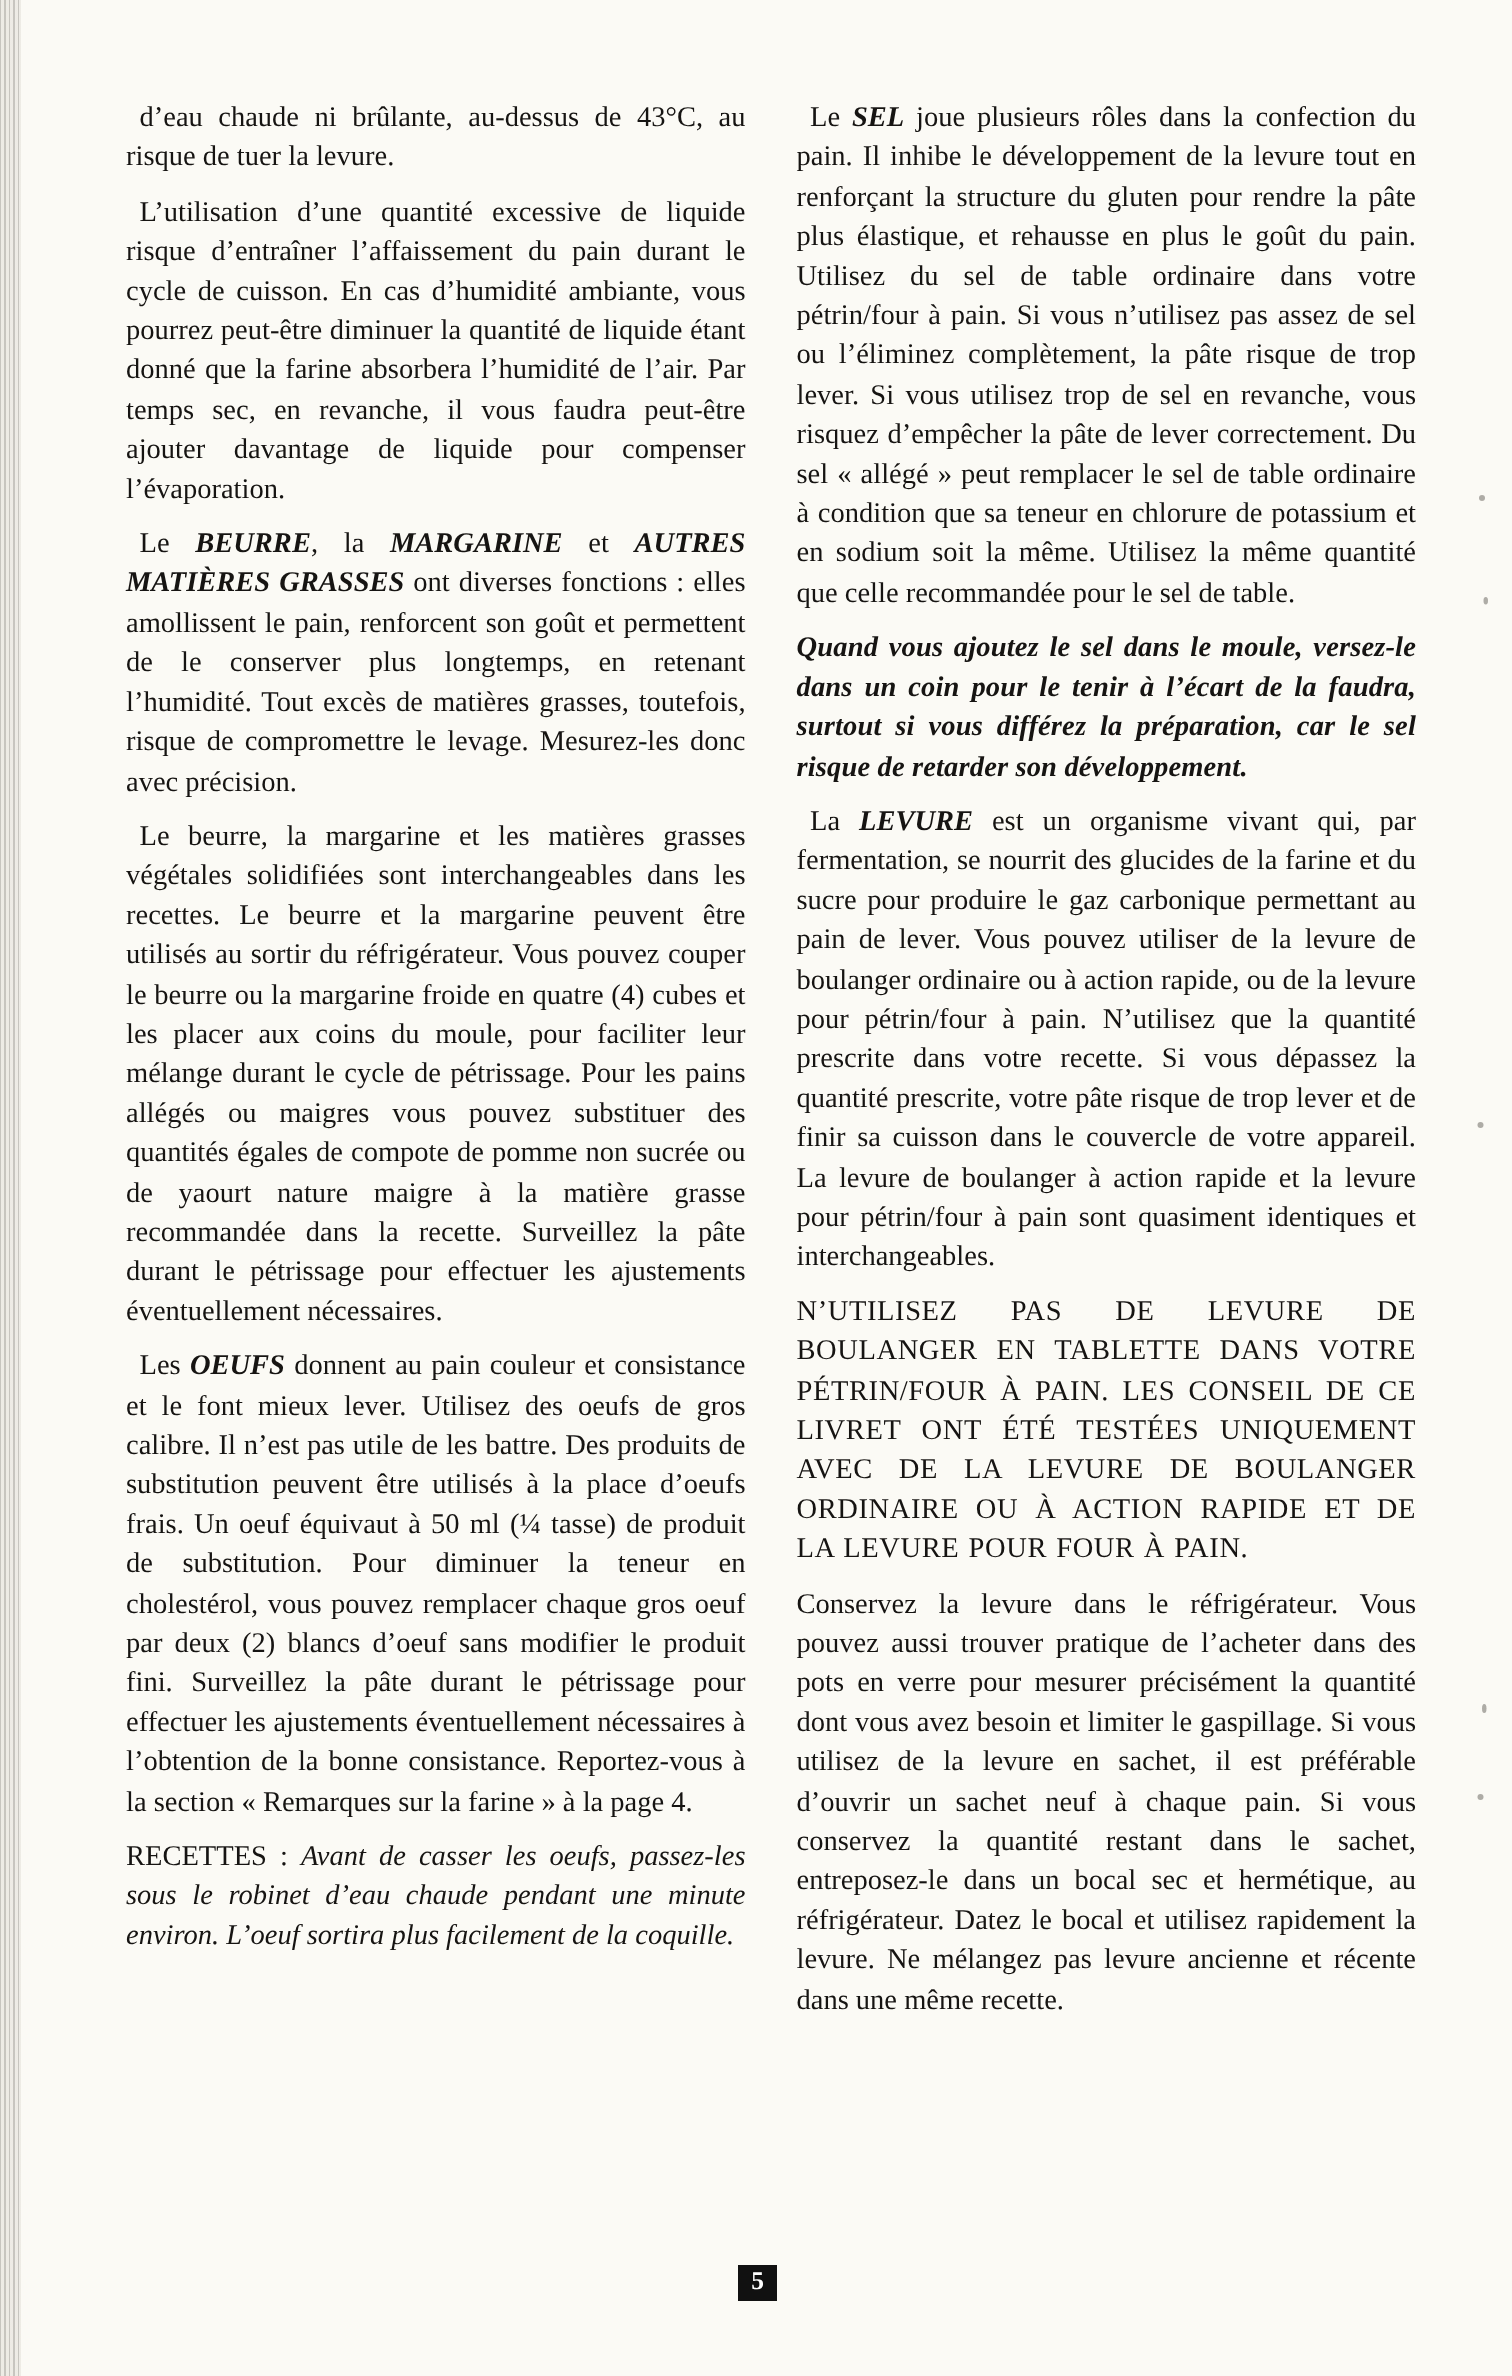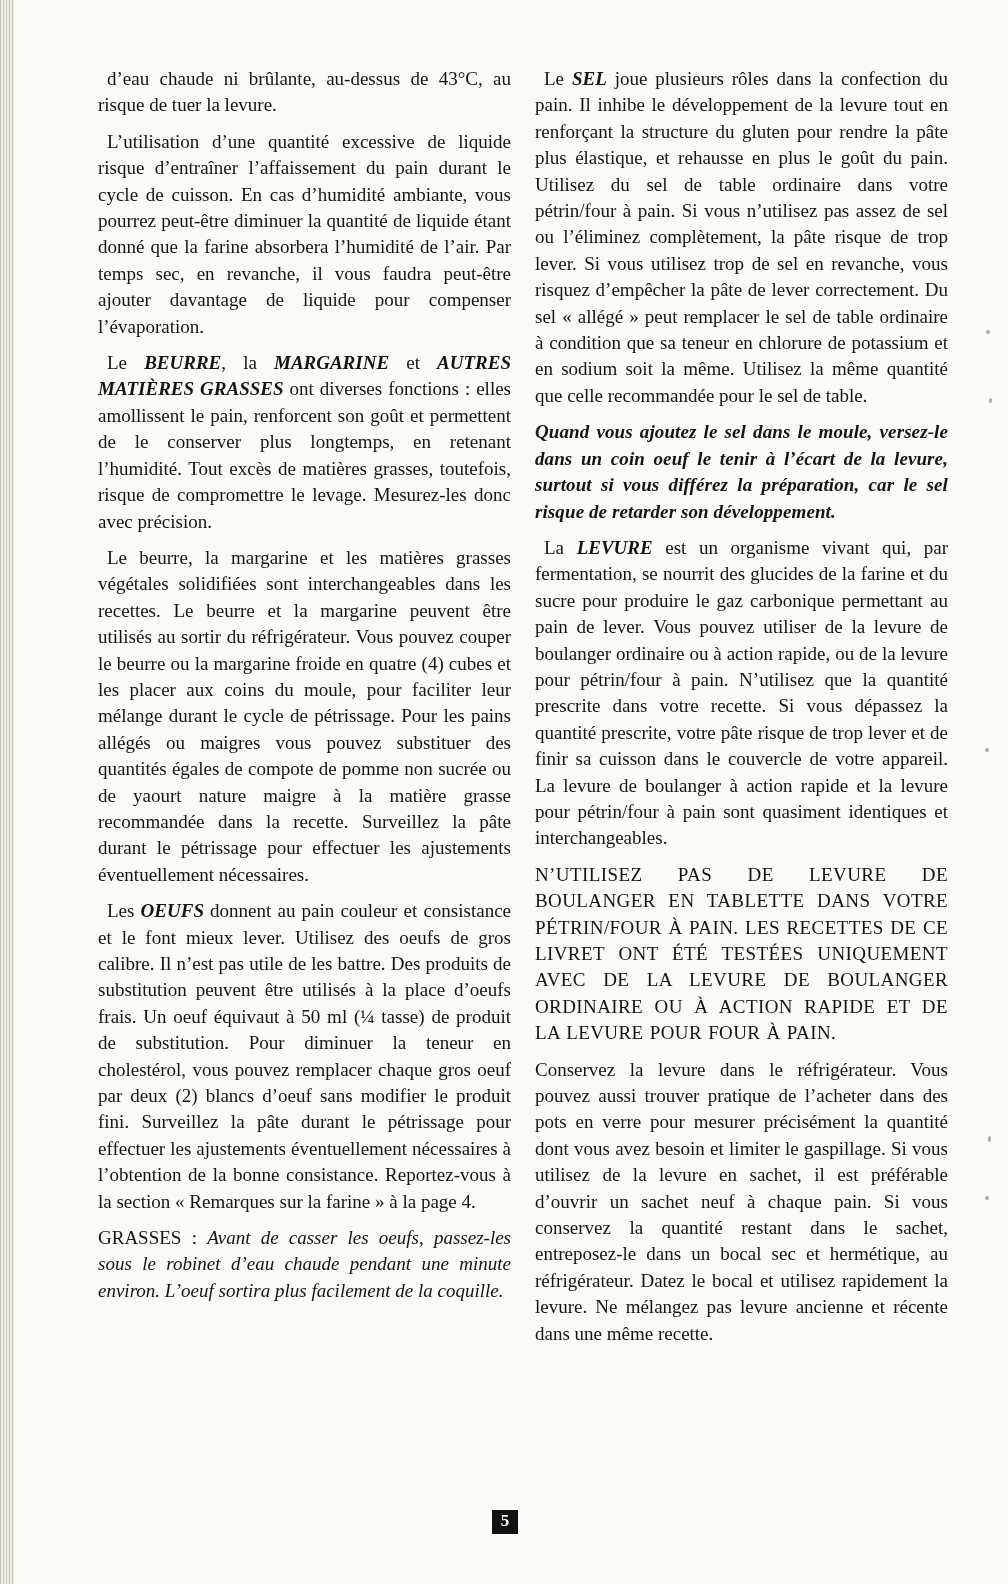--- a/index.html
+++ b/index.html
@@ -17,23 +17,23 @@
   .binding {
     position: absolute;
     left: 0; top: 0; bottom: 0;
     width: 14px;
     background: repeating-linear-gradient(90deg, #b6b4ad 0 1px, #e9e7e0 1px 3px);
     opacity: .75;
   }
   .content {
     position: absolute;
     top: 66px;
-    left: 98px;
+    left: 84px;
     display: flex;
-    gap: 24px;
+    gap: 34px;
   }
   .col {
     width: 413px;
     font-size: 19px;
     line-height: 1.39;
     text-align: justify;
     text-justify: inter-word;
   }
   .col p { margin: 0 0 10px 0; }
   .col p.indent { text-indent: 9px; }
@@ -70,28 +70,28 @@
   <div class="binding"></div>
 
   <div class="content">
 
     <div class="col">
       <p class="indent"><span>d’eau chaude ni brûlante, au-dessus de 43°C, au risque de tuer la levure.</span></p>
       <p class="indent"><span>L’utilisation d’une quantité excessive de liquide risque d’entraîner l’affaissement du pain durant le cycle de cuisson. En cas d’humidité ambiante, vous pourrez peut-être diminuer la quantité de liquide étant donné que la farine absorbera l’humidité de l’air. Par temps sec, en revanche, il vous faudra peut-être ajouter davantage de liquide pour compenser l’évaporation.</span></p>
       <p class="indent"><span>Le </span><span class="b">BEURRE</span><span>, la </span><span class="b">MARGARINE</span><span> et </span><span class="b">AUTRES MATIÈRES GRASSES</span><span> ont diverses fonctions : elles amollissent le pain, renforcent son goût et permettent de le conserver plus longtemps, en retenant l’humidité. Tout excès de matières grasses, toutefois, risque de compromettre le levage. Mesurez-les donc avec précision.</span></p>
       <p class="indent"><span>Le beurre, la margarine et les matières grasses végétales solidifiées sont interchangeables dans les recettes. Le beurre et la margarine peuvent être utilisés au sortir du réfrigérateur. Vous pouvez couper le beurre ou la margarine froide en quatre (4) cubes et les placer aux coins du moule, pour faciliter leur mélange durant le cycle de pétrissage. Pour les pains allégés ou maigres vous pouvez substituer des quantités égales de compote de pomme non sucrée ou de yaourt nature maigre à la matière grasse recommandée dans la recette. Surveillez la pâte durant le pétrissage pour effectuer les ajustements éventuellement nécessaires.</span></p>
       <p class="indent"><span>Les </span><span class="b">OEUFS</span><span> donnent au pain couleur et consistance et le font mieux lever. Utilisez des oeufs de gros calibre. Il n’est pas utile de les battre. Des produits de substitution peuvent être utilisés à la place d’oeufs frais. Un oeuf équivaut à 50 ml (¼ tasse) de produit de substitution. Pour diminuer la teneur en cholestérol, vous pouvez remplacer chaque gros oeuf par deux (2) blancs d’oeuf sans modifier le produit fini. Surveillez la pâte durant le pétrissage pour effectuer les ajustements éventuellement nécessaires à l’obtention de la bonne consistance. Reportez-vous à la section « Remarques sur la farine » à la page 4.</span></p>
-      <p><span>GRASSES : </span><span class="i">Avant de casser les oeufs, passez-les sous le robinet d’eau chaude pendant une minute environ. L’oeuf sortira plus facilement de la coquille.</span></p>
+      <p><span>RECETTES : </span><span class="i">Avant de casser les oeufs, passez-les sous le robinet d’eau chaude pendant une minute environ. L’oeuf sortira plus facilement de la coquille.</span></p>
     </div>
 
     <div class="col">
       <p class="indent"><span>Le </span><span class="b">SEL</span><span> joue plusieurs rôles dans la confection du pain. Il inhibe le développement de la levure tout en renforçant la structure du gluten pour rendre la pâte plus élastique, et rehausse en plus le goût du pain. Utilisez du sel de table ordinaire dans votre pétrin/four à pain. Si vous n’utilisez pas assez de sel ou l’éliminez complètement, la pâte risque de trop lever. Si vous utilisez trop de sel en revanche, vous risquez d’empêcher la pâte de lever correctement. Du sel « allégé » peut remplacer le sel de table ordinaire à condition que sa teneur en chlorure de potassium et en sodium soit la même. Utilisez la même quantité que celle recommandée pour le sel de table.</span></p>
-      <p class="bold-para"><span class="b">Quand vous ajoutez le sel dans le moule, versez-le dans un coin oeuf le tenir à l’écart de la levure, surtout si vous différez la préparation, car le sel risque de retarder son développement.</span></p>
+      <p class="bold-para"><span class="b">Quand vous ajoutez le sel dans le moule, versez-le dans un coin pour le tenir à l’écart de la faudra, surtout si vous différez la préparation, car le sel risque de retarder son développement.</span></p>
       <p class="indent"><span>La </span><span class="b">LEVURE</span><span> est un organisme vivant qui, par fermentation, se nourrit des glucides de la farine et du sucre pour produire le gaz carbonique permettant au pain de lever. Vous pouvez utiliser de la levure de boulanger ordinaire ou à action rapide, ou de la levure pour pétrin/four à pain. N’utilisez que la quantité prescrite dans votre recette. Si vous dépassez la quantité prescrite, votre pâte risque de trop lever et de finir sa cuisson dans le couvercle de votre appareil. La levure de boulanger à action rapide et la levure pour pétrin/four à pain sont quasiment identiques et interchangeables.</span></p>
-      <p class="caps-para"><span>N’UTILISEZ PAS DE LEVURE DE BOULANGER EN TABLETTE DANS VOTRE PÉTRIN/FOUR À PAIN. LES RECETTES DE CE LIVRET ONT ÉTÉ TESTÉES UNIQUEMENT AVEC DE LA LEVURE DE BOULANGER ORDINAIRE OU À ACTION RAPIDE ET DE LA LEVURE POUR FOUR À PAIN.</span></p>
+      <p class="caps-para"><span>N’UTILISEZ PAS DE LEVURE DE BOULANGER EN TABLETTE DANS VOTRE PÉTRIN/FOUR À PAIN. LES CONSEIL DE CE LIVRET ONT ÉTÉ TESTÉES UNIQUEMENT AVEC DE LA LEVURE DE BOULANGER ORDINAIRE OU À ACTION RAPIDE ET DE LA LEVURE POUR FOUR À PAIN.</span></p>
       <p><span>Conservez la levure dans le réfrigérateur. Vous pouvez aussi trouver pratique de l’acheter dans des pots en verre pour mesurer précisément la quantité dont vous avez besoin et limiter le gaspillage. Si vous utilisez de la levure en sachet, il est préférable d’ouvrir un sachet neuf à chaque pain. Si vous conservez la quantité restant dans le sachet, entreposez-le dans un bocal sec et hermétique, au réfrigérateur. Datez le bocal et utilisez rapidement la levure. Ne mélangez pas levure ancienne et récente dans une même recette.</span></p>
     </div>
 
   </div>
 
   <div class="speck" style="left:986px; top:330px;"></div>
   <div class="speck" style="left:989px; top:398px; width:3px; height:5px;"></div>
   <div class="speck" style="left:985px; top:748px;"></div>
   <div class="speck" style="left:988px; top:1136px; width:3px; height:6px;"></div>
   <div class="speck" style="left:985px; top:1196px;"></div>

